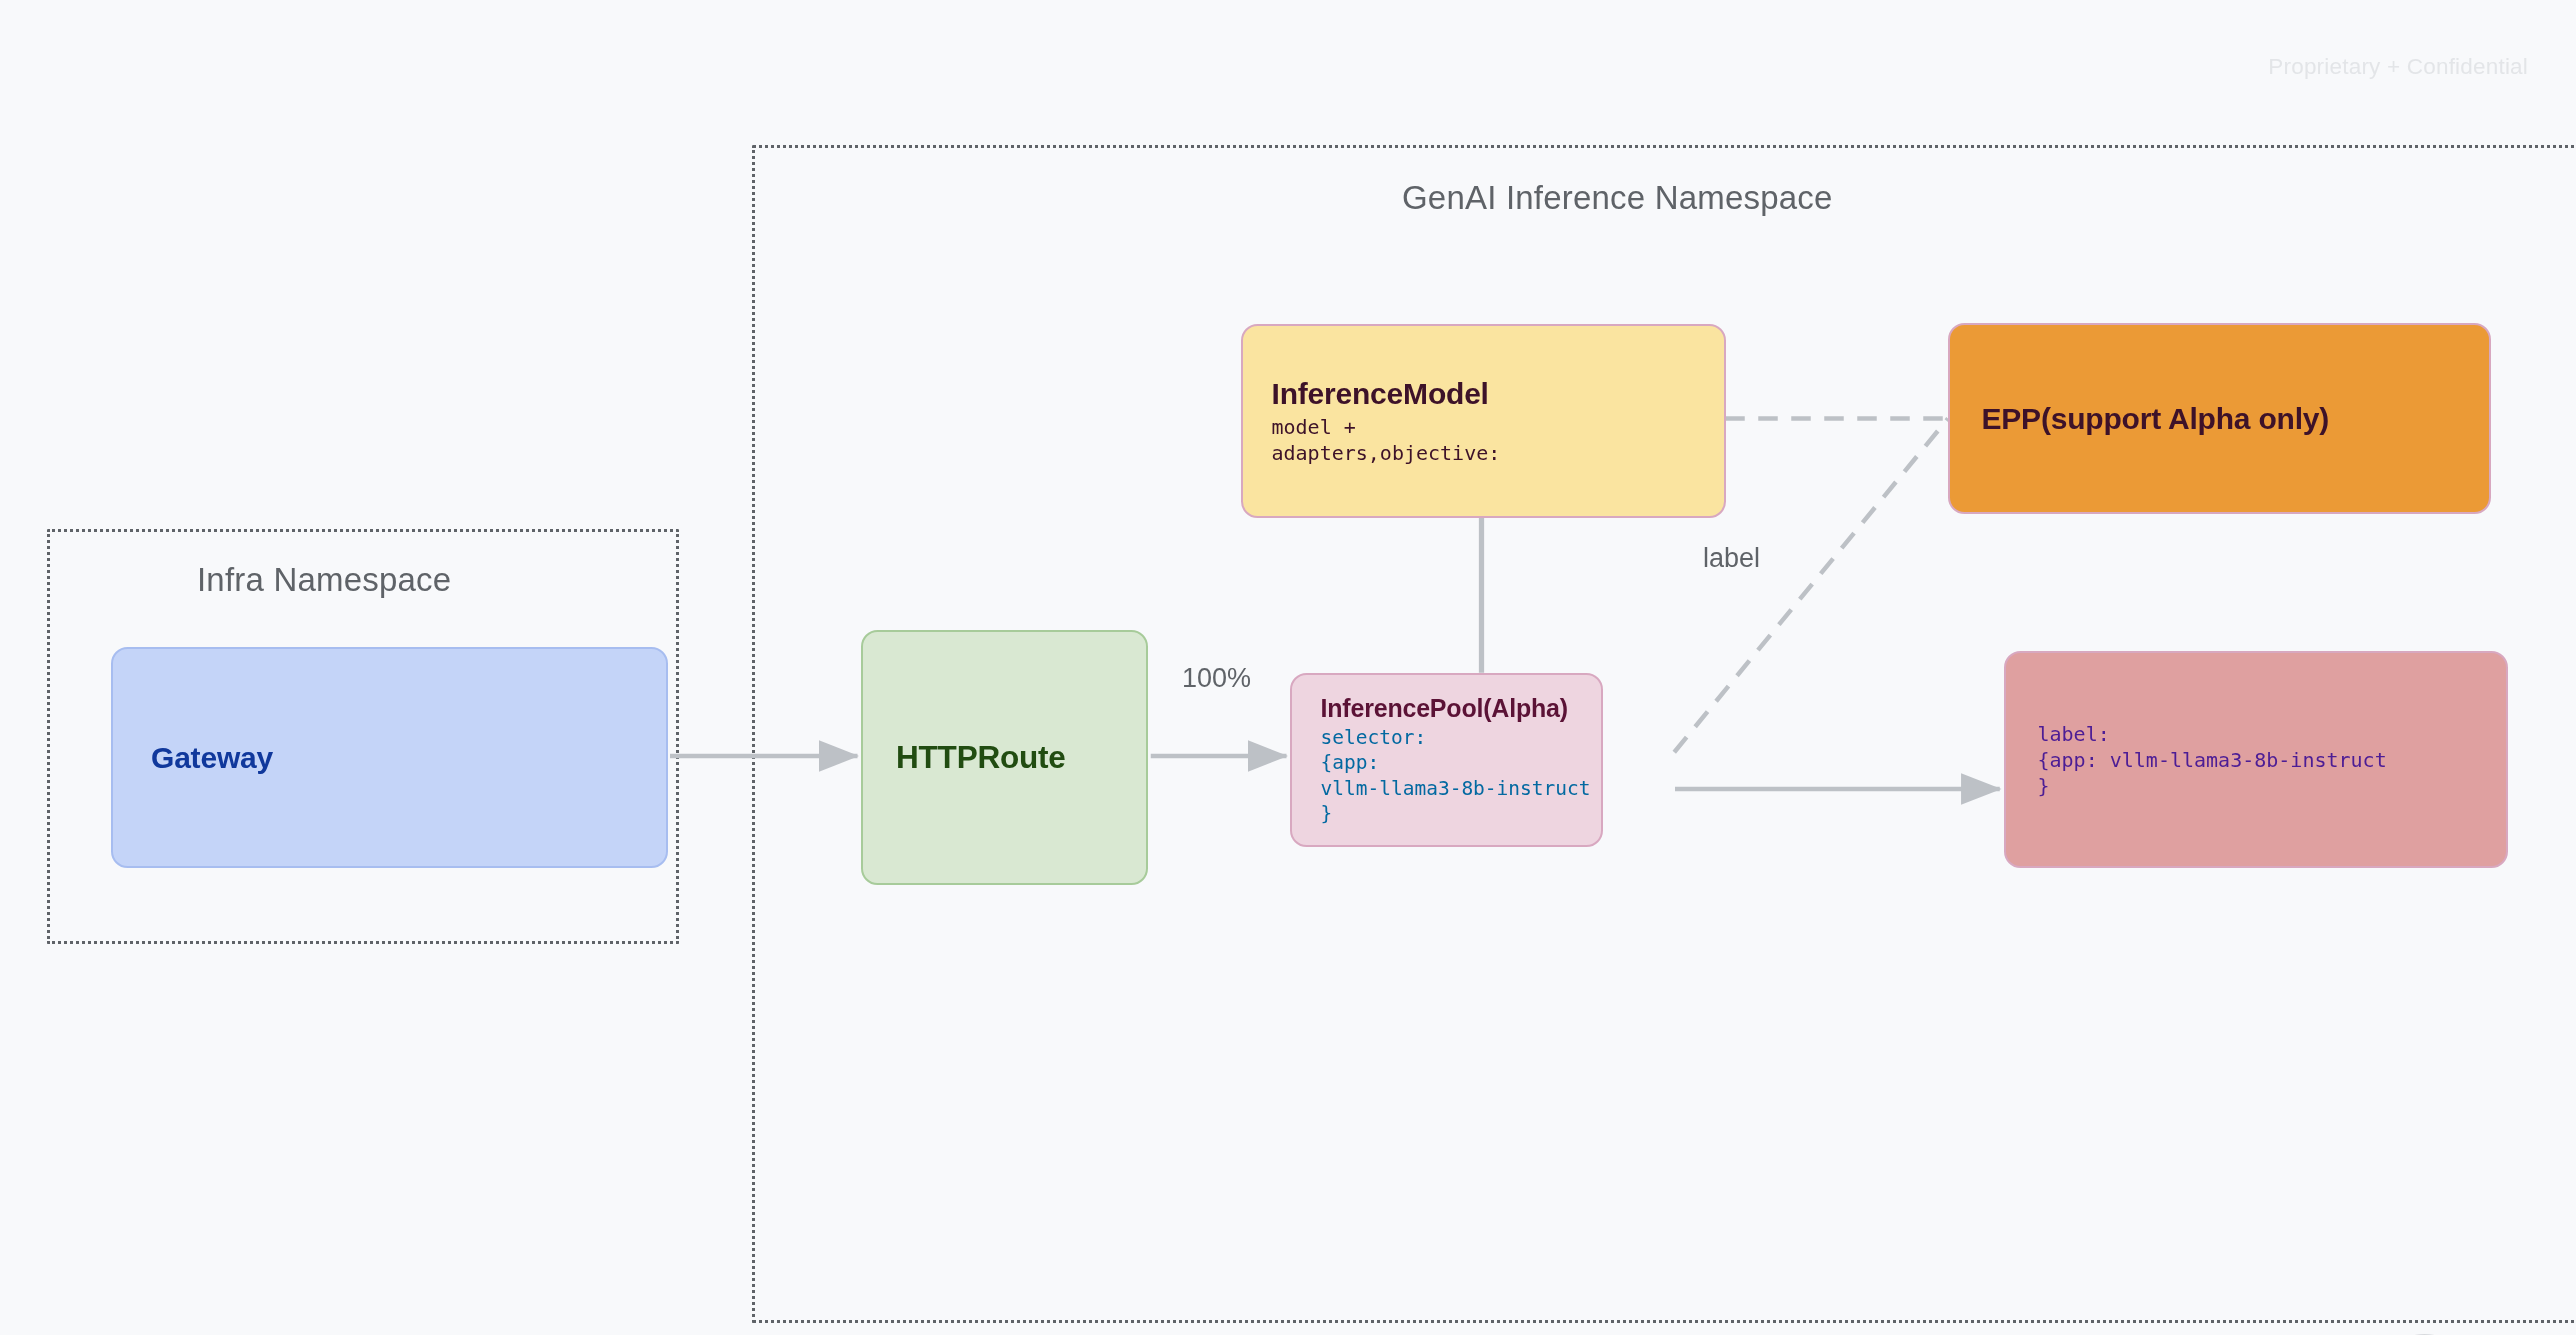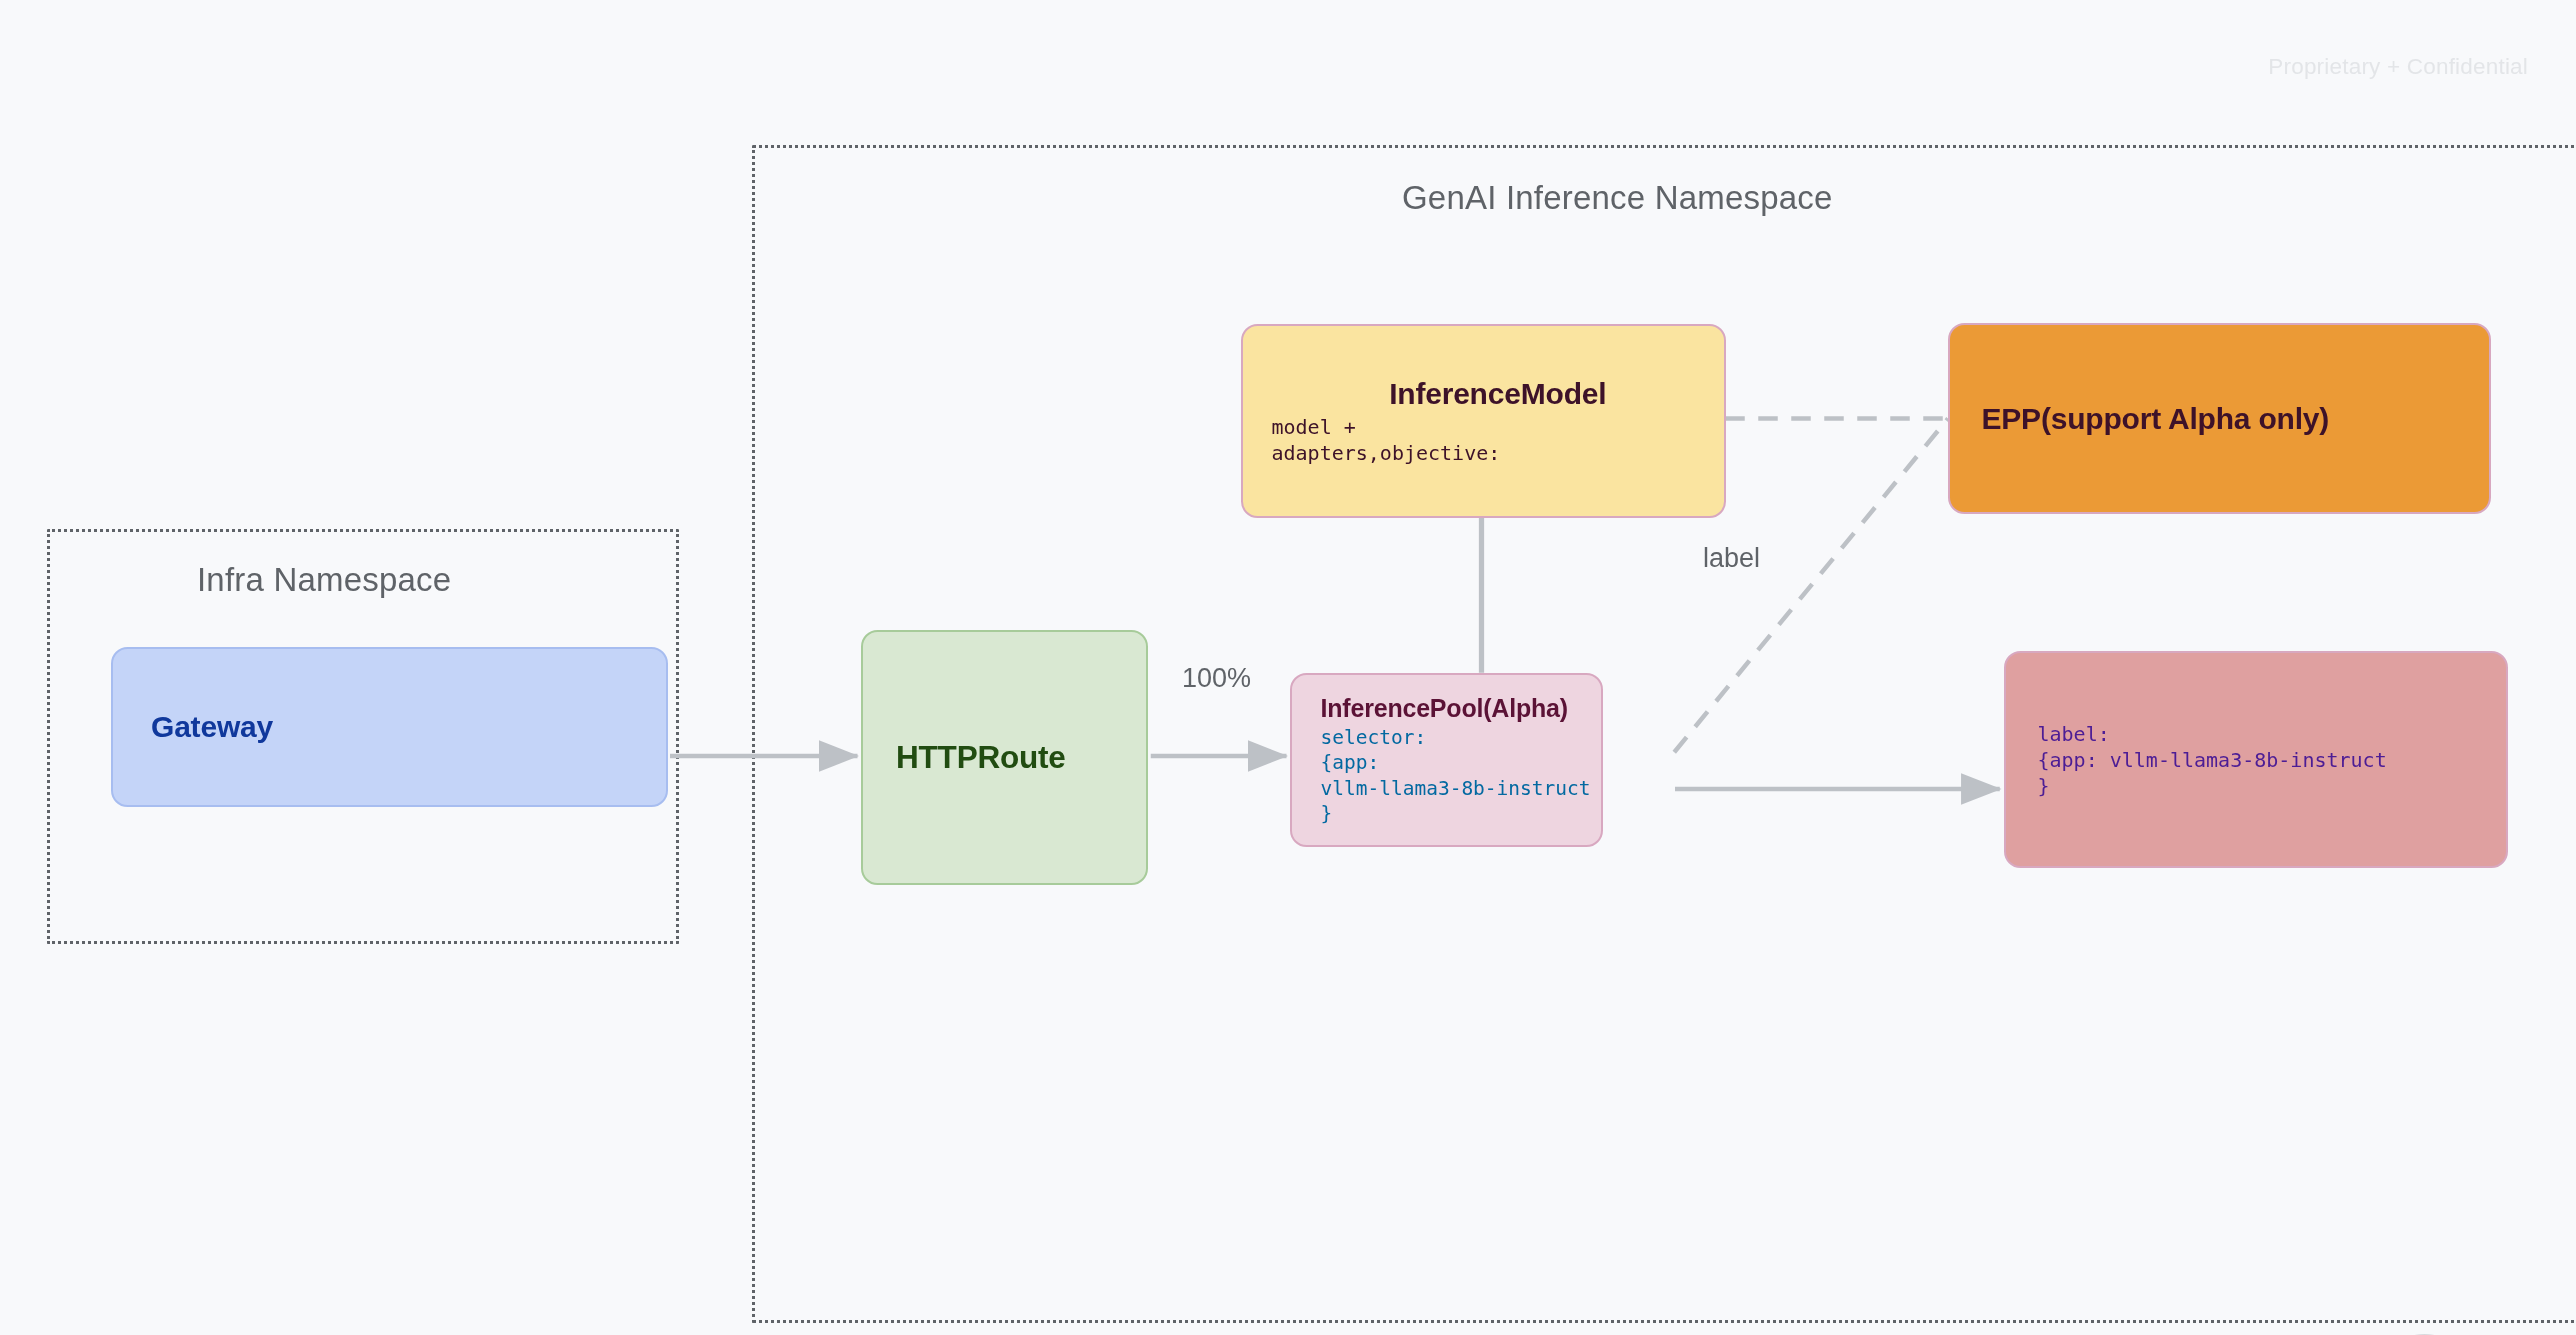--- a/index.html
+++ b/index.html
@@ -87,21 +87,21 @@
     font-family: "DejaVu Sans Mono", "Liberation Mono", monospace;
     white-space: pre;
     line-height: 1.30;
   }
 
   
   #gateway {
     left: 111px;
     top: 647px;
     width: 557px;
-    height: 160px;
+    height: 221px;
     background: #c4d4f8;
     border: 2.3px solid #a7bdf0;
     padding-left: 38px;
   }
   #gateway .title {
     color: #10389c;
     font-size: 30px;
   }
 
   
@@ -126,21 +126,20 @@
     width: 485px;
     height: 194px;
     background: #fae4a0;
     border: 2.3px solid #d8a8c0;
     padding-left: 28.5px;
   }
   #inferencemodel .title {
     color: #3d1229;
     font-size: 30px;
     margin-bottom: 3px;
-    text-align: center;
   }
   #inferencemodel .code {
     color: #3d1229;
     font-size: 20px;
   }
 
   
   #inferencepool {
     left: 1290px;
     top: 673px;

